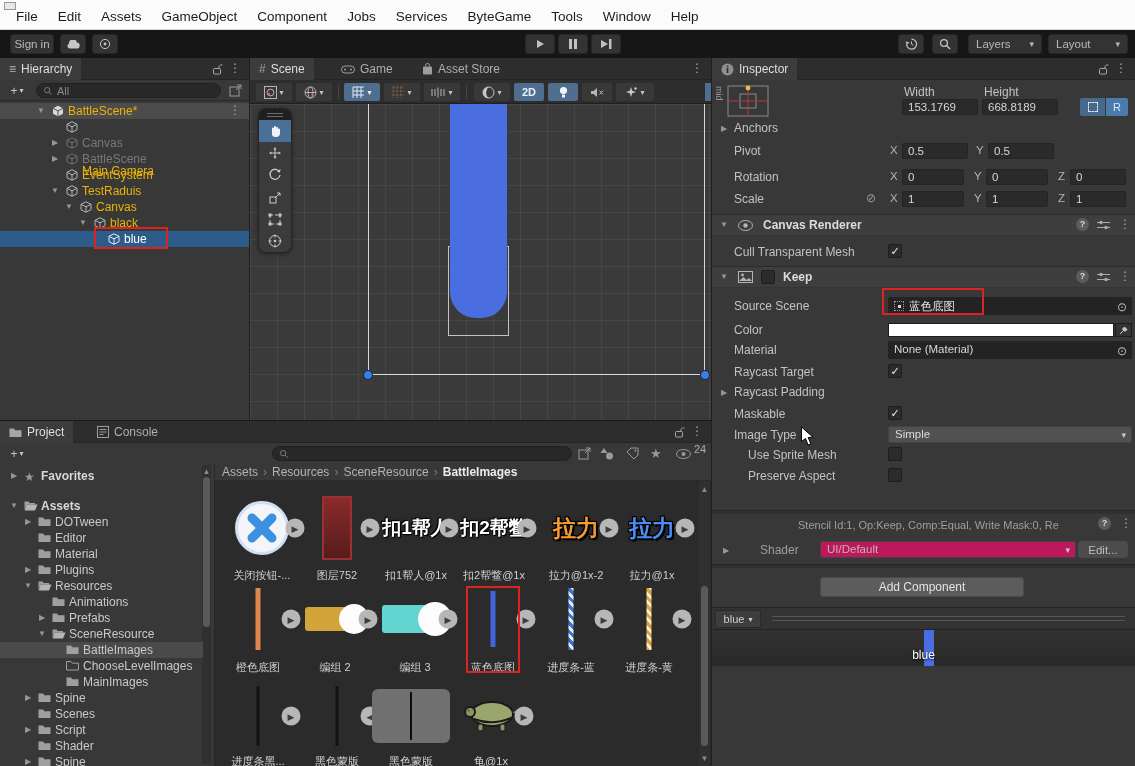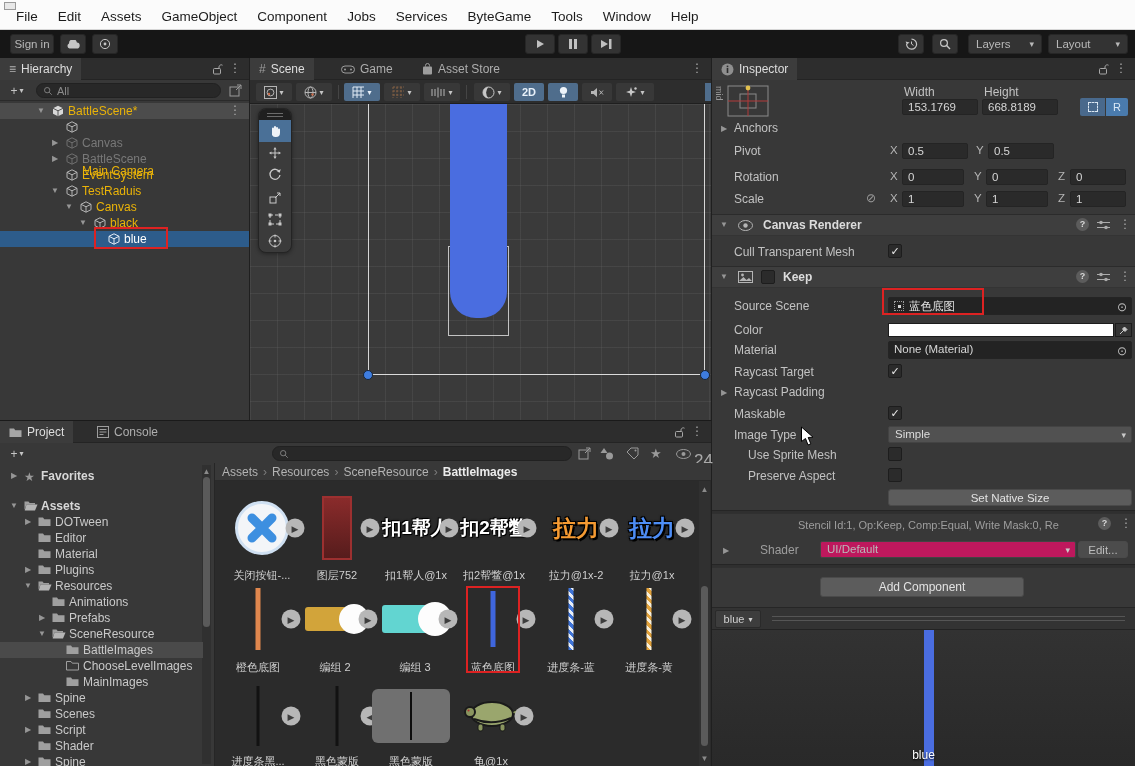--- a/index.html
+++ b/index.html
@@ -53,21 +53,21 @@
   #toolpalette{position:absolute;left:8px;top:4px;width:34px;background:#3b3b3b;border:1px solid #242424;border-radius:8px;overflow:hidden;box-shadow:0 1px 4px rgba(0,0,0,.4)}
   #palettehandle{height:11px;background:#1f1f1f;display:flex;flex-direction:column;justify-content:center;gap:2px;align-items:center}
   #palettehandle i{display:block;width:16px;height:1px;background:#6a6a6a}
   .ptool{width:100%;height:22px;display:flex;align-items:center;justify-content:center}
   .ptool.on{background:#4a7097}
   #canvasrect{position:absolute;left:118px;top:-2px;width:337px;height:273px;border-left:1px solid rgba(255,255,255,.8);border-right:1px solid rgba(255,255,255,.8);border-bottom:1px solid rgba(255,255,255,.8)}
   .handle{position:absolute;width:10px;height:10px;border-radius:50%;background:#3e7de0;border:1px solid #16253a}
   #selrect{position:absolute;left:198px;top:142px;width:61px;height:90px;border:1px solid rgba(230,230,230,.8)}
   #bluebar{position:absolute;left:200px;top:0;width:57px;height:214px;background:#4a6de0;border-radius:0 0 26px 26px}
   
-  #inspector{left:712px;top:58px;width:423px;height:708px}
+  #inspector{left:712px;top:58px;width:423px;height:608px}
   .ifield{background:#232323}
   .ddown{position:absolute;height:17px;background:#515151;border:1px solid #434343;border-radius:2px;color:#dcdcdc;font-size:11.5px;line-height:15px;padding-left:6px}
   .ddcaret{position:absolute;right:5px;top:1px;color:#c9c9c9;font-size:9px}
   .ubtn{position:absolute;background:#5c5c5c;border:1px solid #4a4a4a;border-radius:3px;color:#e2e2e2;font-size:11.5px;display:flex;align-items:center;justify-content:center}
   .divider{position:absolute;left:0;right:0;height:4px;background:#2f2f2f;border-top:1px solid #252525;border-bottom:1px solid #303030}
   #previewarea{position:absolute;left:0;top:572px;right:0;bottom:0;background:linear-gradient(#323232,#292929)}
   
   #project{left:0;top:420px;width:712px;height:346px;border-top:1px solid #1a1a1a;border-right:1px solid #1f1f1f}
   #ptree{position:absolute;left:0;top:42px;width:215px;bottom:0;background:#383838;border-right:1px solid #262626;overflow:hidden}
   .prow{position:absolute;left:0;width:203px;height:16px}
@@ -560,21 +560,20 @@
     <span>Simple</span>
     <span class="ddcaret">▾</span>
   </div>
 
   <span class="lbl" style="left:36px;top:390px">Use Sprite Mesh</span>
   <span class="cb" style="left:176px;top:389px"></span>
 
   <span class="lbl" style="left:36px;top:411px">Preserve Aspect</span>
   <span class="cb" style="left:176px;top:410px"></span>
 
-  <div class="ubtn" style="left:176px;top:431px;width:244px;height:17px">Set Native Size</div>
 
   <div class="divider" style="top:452px"></div>
 
   <span class="abs" style="left:86px;top:461px;color:#9e9e9e;font-size:11px;white-space:nowrap">Stencil Id:1, Op:Keep, Comp:Equal, Write Mask:0, Re</span>
   <span class="helpdot" style="left:386px;top:459px">?</span>
   <span class="kebab abs" style="left:408px;top:459px">⋮</span>
   <span class="tri" style="left:8px;top:485px">▶</span>
   <span class="abs" style="left:48px;top:485px;color:#9e9e9e">Shader</span>
   <div class="ddown" style="left:108px;top:483px;width:256px;background:#be185d">
     <span style="color:#b9b9b9">UI/Default</span>
@@ -638,21 +637,21 @@
       </svg>
     <svg class="abs" style="left:626px;top:4px" width="13" height="13" viewBox="0 0 13 13">
         <path d="M1 5 L5 1 H12 V8 L8 12z" fill="none" stroke="#9a9a9a"></path>
         <circle cx="9.5" cy="3.5" r="1" fill="#9a9a9a"></circle>
       </svg>
     <span class="abs" style="left:650px;top:3px;color:#9a9a9a;font-size:13px">★</span>
     <svg class="abs" style="left:676px;top:6px" width="15" height="10" viewBox="0 0 15 10">
         <ellipse cx="7.5" cy="5" rx="7" ry="4.5" fill="none" stroke="#9a9a9a"></ellipse>
         <circle cx="7.5" cy="5" r="2" fill="#9a9a9a"></circle>
       </svg>
-    <span class="abs" style="left:694px;top:8px;color:#ababab;font-size:17px">24</span>
+    <span class="abs" style="left:694px;top:0;color:#ababab;font-size:11px">24</span>
   </div>
 
   <div id="ptree">
     <div class="scrollv" style="right:3px;top:2px;width:9px;bottom:2px">
       <span class="scrollarrow" style="top:2px">▲</span>
       <div class="thumbbar" style="left:1px;top:12px;width:7px;height:150px"></div>
     </div>
   <div class="prow bold" style="top: 5px;">
         <span class="tri" style="left: 8px; top: 0px;">▶</span>
         <span style="position: absolute; left: 24px; top: 2px;"><span style="color:#9a9a9a;font-size:12px;line-height:14px">★</span></span>

